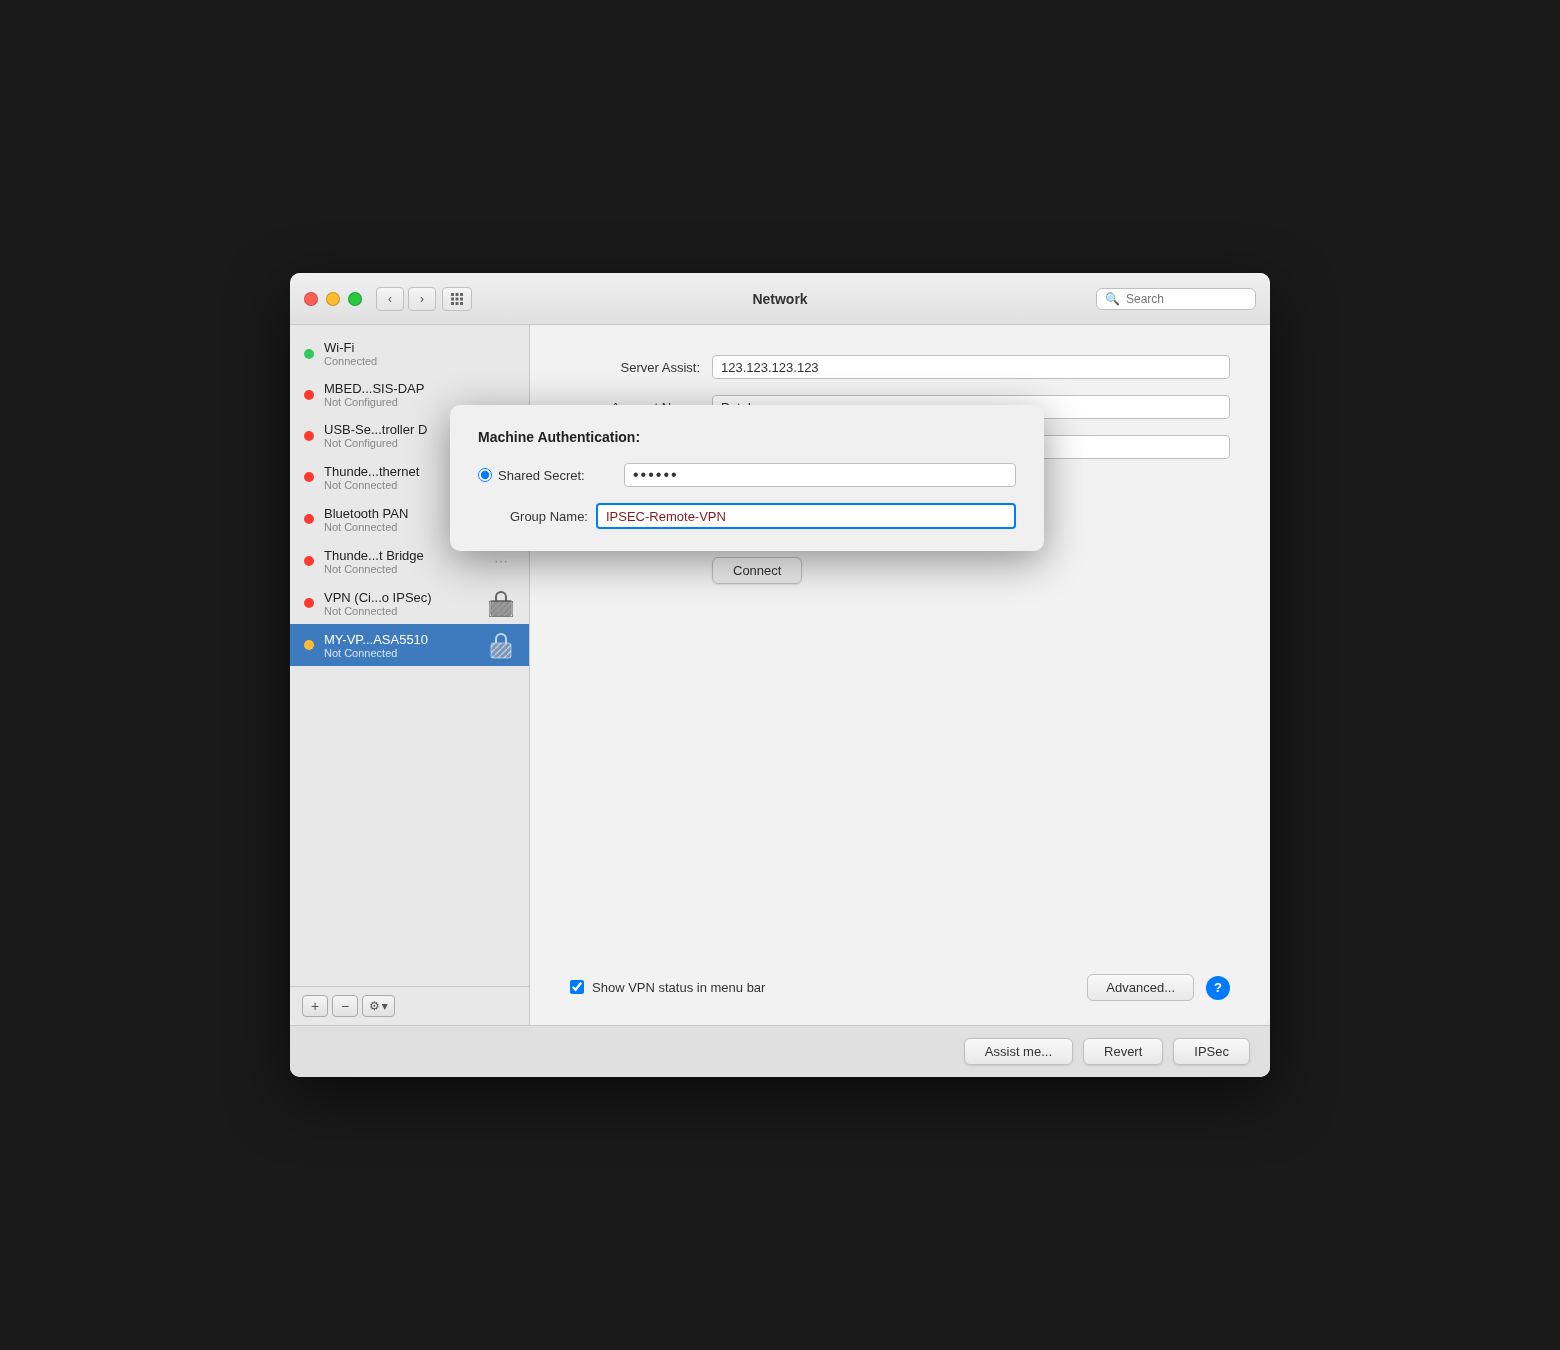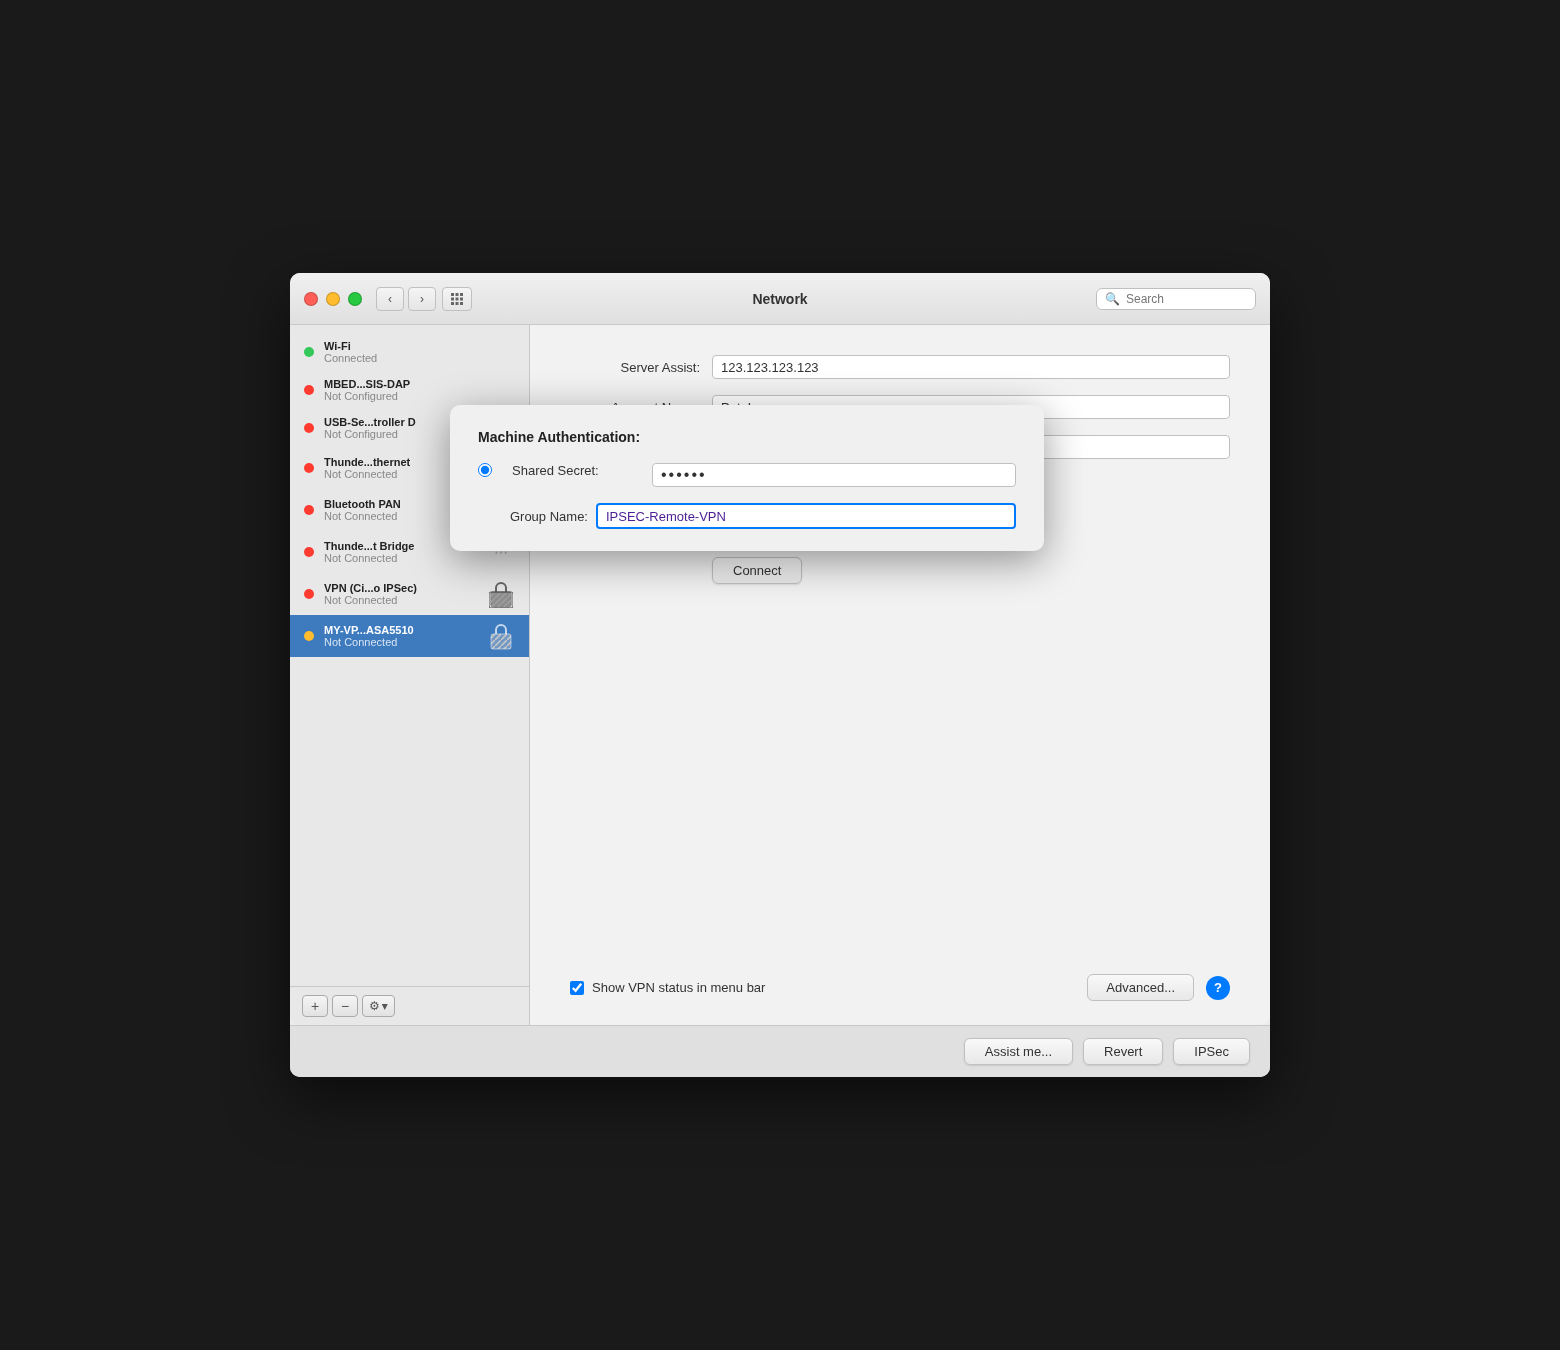--- a/index.html
+++ b/index.html
@@ -161,22 +161,22 @@
       height: 10px;
       border-radius: 50%;
       flex-shrink: 0;
     }
     .dot-green { background: #34c759; }
     .dot-red { background: #ff3b30; }
     .dot-yellow { background: #febc2e; }
 
     .net-info { flex: 1; }
     .net-name {
-      font-size: 11px;
-      font-weight: 700;
+      font-size: 13px;
+      font-weight: 400;
       color: #222;
     }
     .net-status {
       font-size: 11px;
       color: #888;
     }
 
     .net-icon {
       width: 28px;
       height: 28px;
@@ -308,21 +308,20 @@
 
     .bottom-row {
       display: flex;
       align-items: center;
       gap: 12px;
       margin-top: auto;
     }
 
     .show-vpn-row {
       display: flex;
-      align-items: center;
       gap: 8px;
       flex: 1;
     }
     .checkbox-blue {
       width: 14px;
       height: 14px;
       accent-color: #007aff;
     }
     .show-vpn-label {
       font-size: 13px;
@@ -393,21 +392,22 @@
       color: #222;
       margin-bottom: 18px;
     }
 
     .dialog-section {
       margin-bottom: 16px;
     }
 
     .radio-row {
       display: flex;
-      gap: 20px;
+      align-items: center;
+      gap: 6px;
       margin-bottom: 10px;
     }
     .radio-input {
       width: 14px;
       height: 14px;
       accent-color: #007aff;
     }
     .radio-label {
       font-size: 13px;
       color: #333;
@@ -448,21 +448,21 @@
       width: 110px;
     }
     .group-name-input {
       flex: 1;
       height: 26px;
       border: 2px solid #007aff;
       border-radius: 4px;
       background: white;
       padding: 0 8px;
       font-size: 13px;
-      color: #4c1d95;
+      color: #7f1d1d;
       outline: none;
     }
 
     .dialog-buttons {
       display: flex;
       justify-content: flex-end;
       gap: 10px;
       margin-top: 20px;
     }
 

